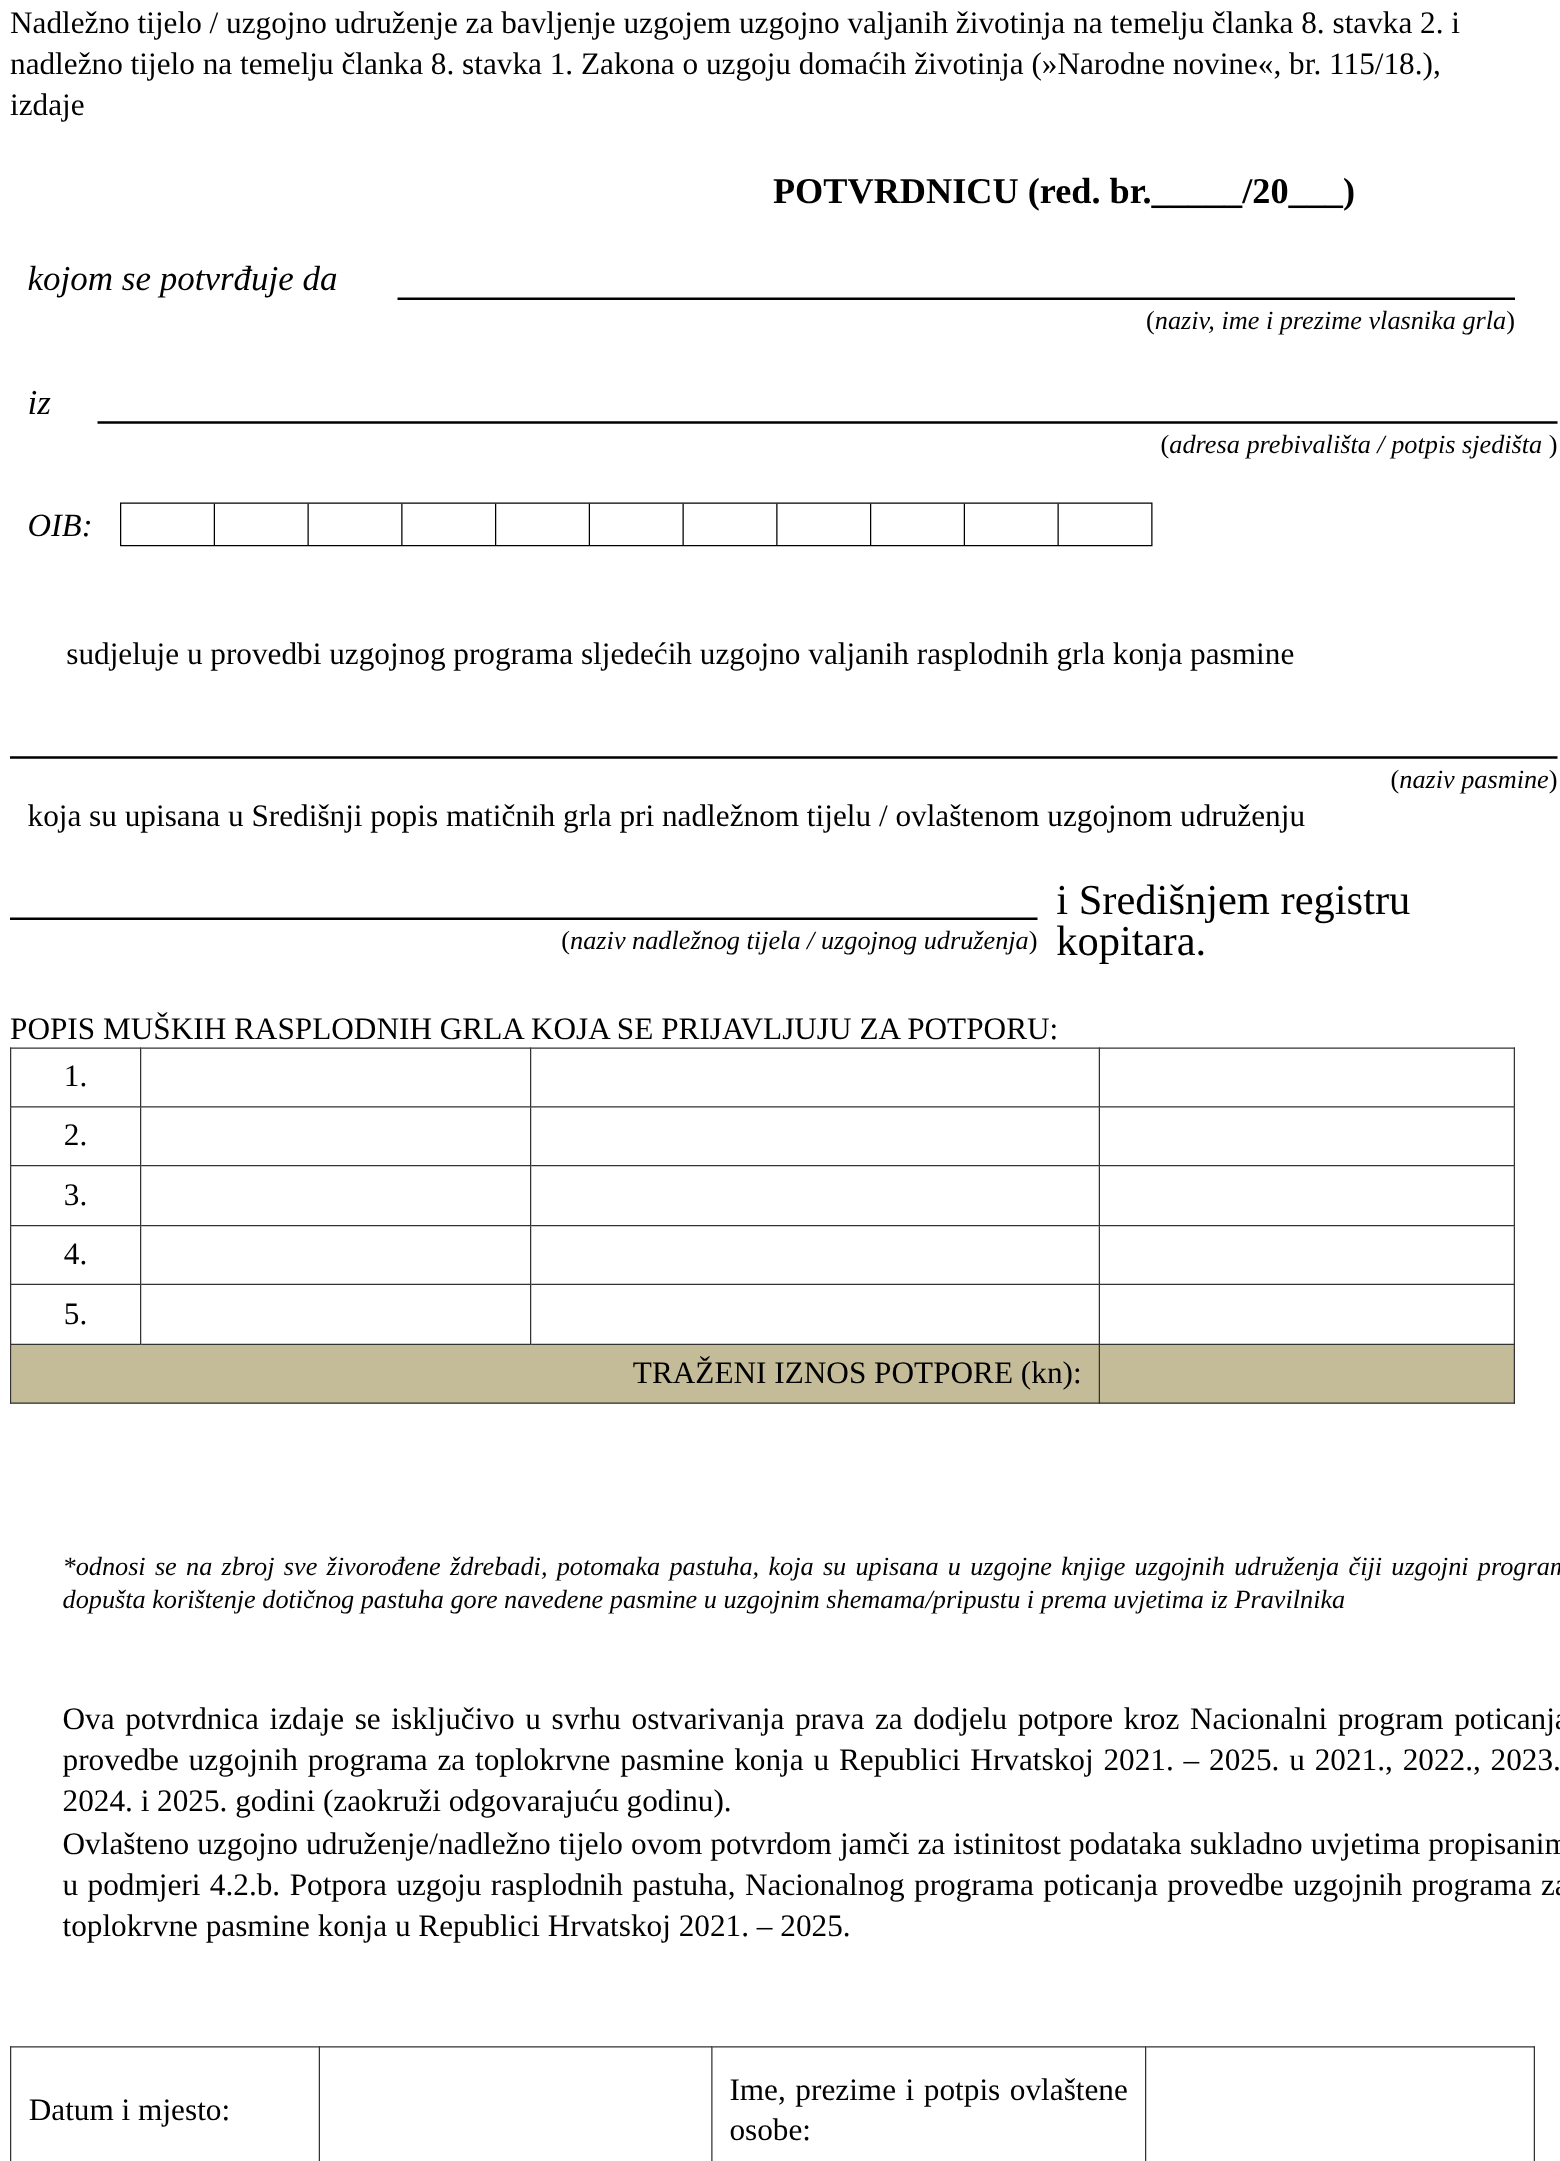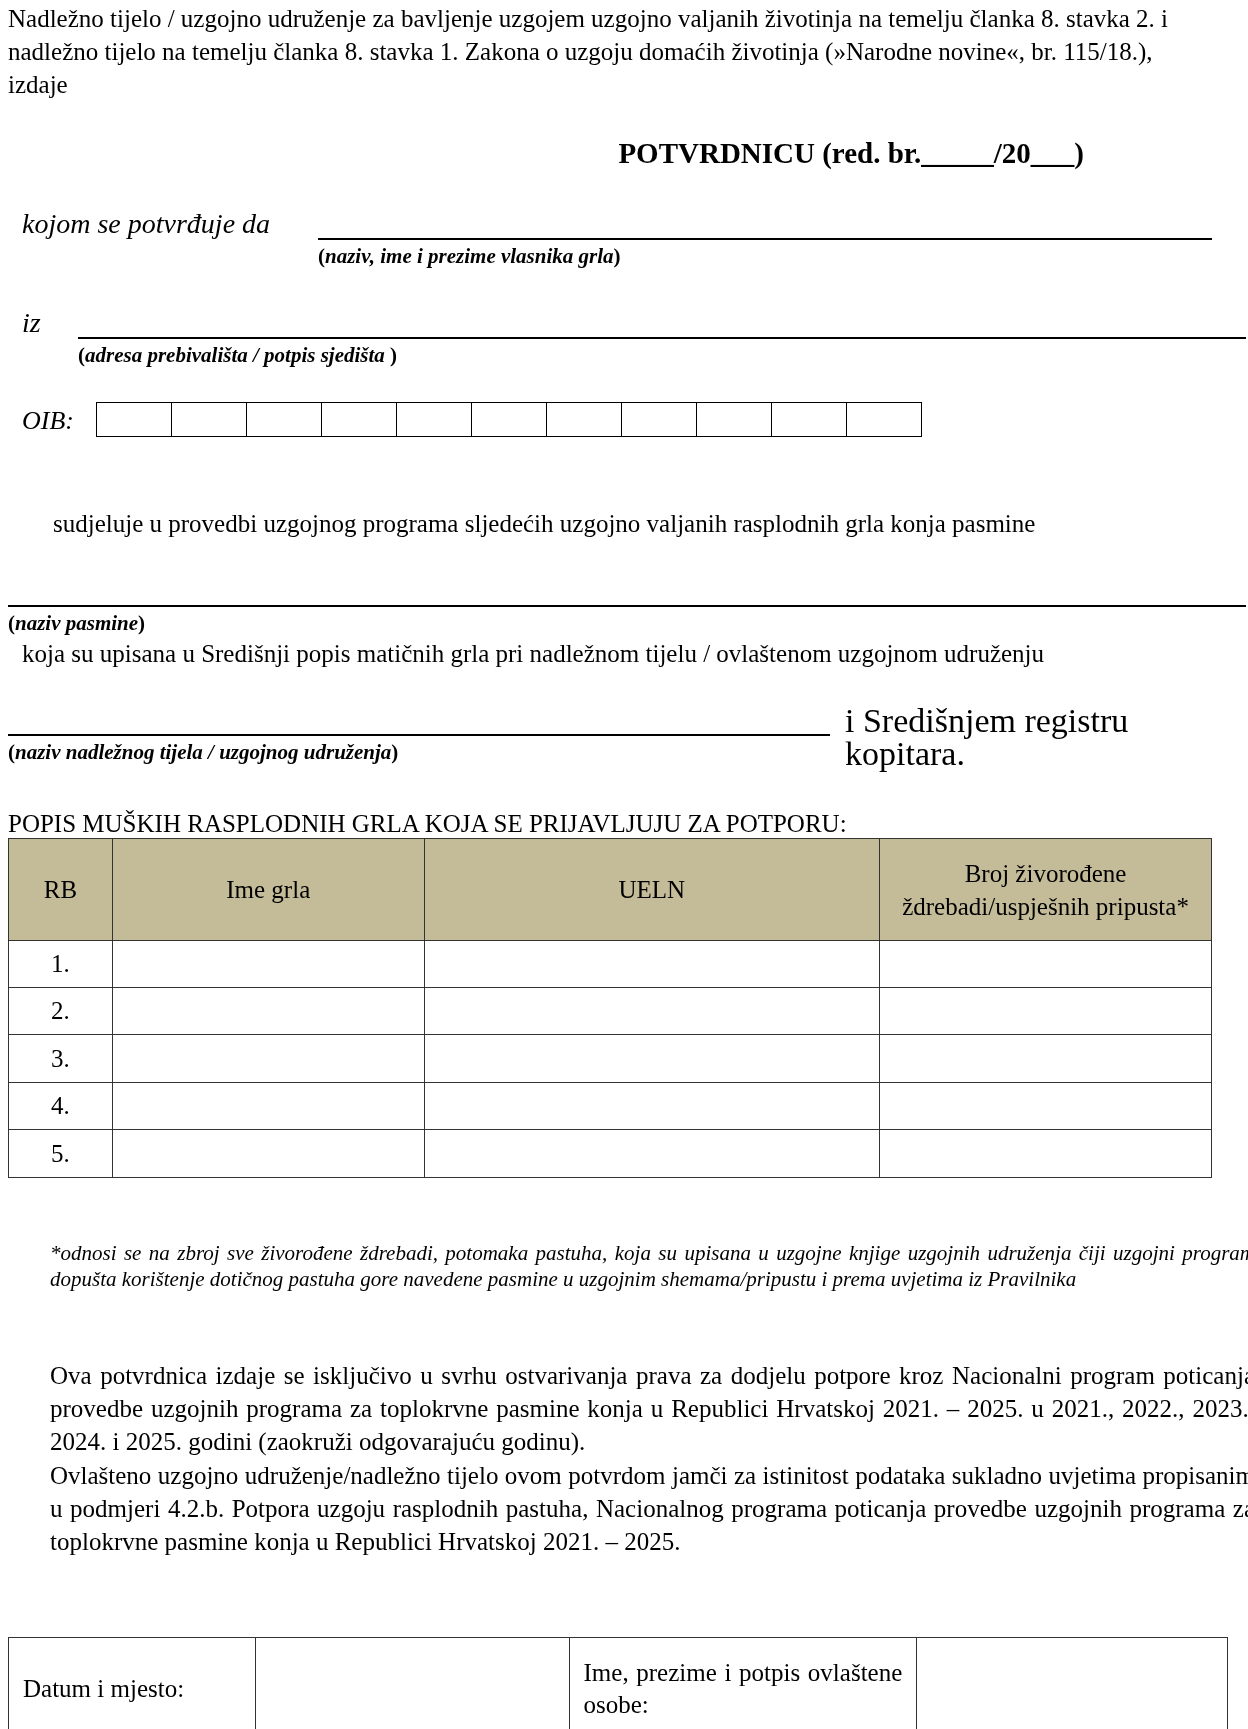--- a/index.html
+++ b/index.html
@@ -6,21 +6,21 @@
     body {
       width: 1248px; height: 1729px; position: relative; overflow: hidden;
       font-family: "Liberation Serif", "DejaVu Serif", serif; color: #000;
     }
     .abs { position: absolute; }
     .p { font-size: 25px; line-height: 33px; }
     .intro { left: 8px; top: 2px; width: 1205px; }
     .title { left: 0; width: 1084px; top: 133px; text-align: right; font-weight: bold; font-size: 29px; line-height: 40px; }
     .label { font-size: 28px; line-height: 34px; font-style: italic; }
     .line { position: absolute; border-bottom: 2px solid #000; height: 0; }
-    .caption { font-style: italic; font-size: 21px; line-height: 26px; position: absolute; text-align: left; font-weight: bold; }
+    .caption { font-style: italic; font-size: 21px; line-height: 26px; position: absolute; text-align: right; }
     .caption .par { font-style: normal; }
     .oib-grid { position: absolute; left: 96px; top: 402px; display: flex; border: 1.5px solid #000; }
     .oib-cell { width: 74px; height: 33px; border-right: 1.5px solid #000; }
     .oib-cell:last-child { border-right: none; }
     table.grid { border-collapse: collapse; position: absolute; font-size: 25px; }
     table.grid td { border: 1.5px solid #333; padding: 0; text-align: center; vertical-align: middle; }
     .hdr { background: #c4bc98; }
     .foot { font-style: italic; font-size: 21px; line-height: 26px; left: 8px; top: 1240px; width: 1205px; }
     .just { text-align: justify; margin-left: 42px; }
     table.sign { border-collapse: collapse; position: absolute; left: 8px; top: 1625px; font-size: 25px; }
@@ -71,26 +71,20 @@
 <div class="abs p" style="left:8px; top:807px; font-size:25px;">POPIS MUŠKIH RASPLODNIH GRLA KOJA SE PRIJAVLJUJU ZA POTPORU:</div>
 
 <table class="grid" style="left:8px; top:838px; width:1204px;">
   <colgroup>
     <col style="width:104px">
       <col style="width:312px">
       <col style="width:456px">
       <col style="width:332px">
   </colgroup>
   <tbody>
-      <tr class="hdr" style="height:102px;">
-    <td>RB</td>
-    <td>Ime grla</td>
-    <td>UELN</td>
-    <td style="line-height:33px; padding:0 20px;">Broj živorođene ždrebadi/uspješnih pripusta*</td>
-  </tr>
   <tr style="height:47px;">
     <td>1.</td>
     <td></td>
     <td></td>
     <td></td>
   </tr>
   <tr style="height:47px;">
     <td>2.</td>
     <td></td>
     <td></td>
@@ -107,20 +101,24 @@
     <td></td>
     <td></td>
     <td></td>
   </tr>
   <tr style="height:48px;">
     <td>5.</td>
     <td></td>
     <td></td>
     <td></td>
   </tr>
+  <tr class="hdr" style="height:47px;">
+    <td colspan="3" style="text-align:right; padding-right:14px;">TRAŽENI IZNOS POTPORE (kn):</td>
+    <td></td>
+  </tr>
 </tbody>
   </table>
 
 <div class="abs foot just">*odnosi se na zbroj sve živorođene ždrebadi, potomaka pastuha, koja su upisana u uzgojne knjige uzgojnih udruženja čiji uzgojni program dopušta korištenje dotičnog pastuha gore navedene pasmine u uzgojnim shemama/pripustu i prema uvjetima iz Pravilnika</div>
 
 <div class="abs p just" style="left:8px; top:1359px; width:1205px;">Ova potvrdnica izdaje se isključivo u svrhu ostvarivanja prava za dodjelu potpore kroz Nacionalni program poticanja provedbe uzgojnih programa za toplokrvne pasmine konja u Republici Hrvatskoj 2021. – 2025. u 2021., 2022., 2023., 2024. i 2025. godini (zaokruži odgovarajuću godinu).</div>
 
 <div class="abs p just" style="left:8px; top:1459px; width:1205px;">Ovlašteno uzgojno udruženje/nadležno tijelo ovom potvrdom jamči za istinitost podataka sukladno uvjetima propisanim u podmjeri 4.2.b. Potpora uzgoju rasplodnih pastuha, Nacionalnog programa poticanja provedbe uzgojnih programa za toplokrvne pasmine konja u Republici Hrvatskoj 2021. – 2025.</div>
 
 <table class="sign" style="width:1220px;margin-top:12px;">

